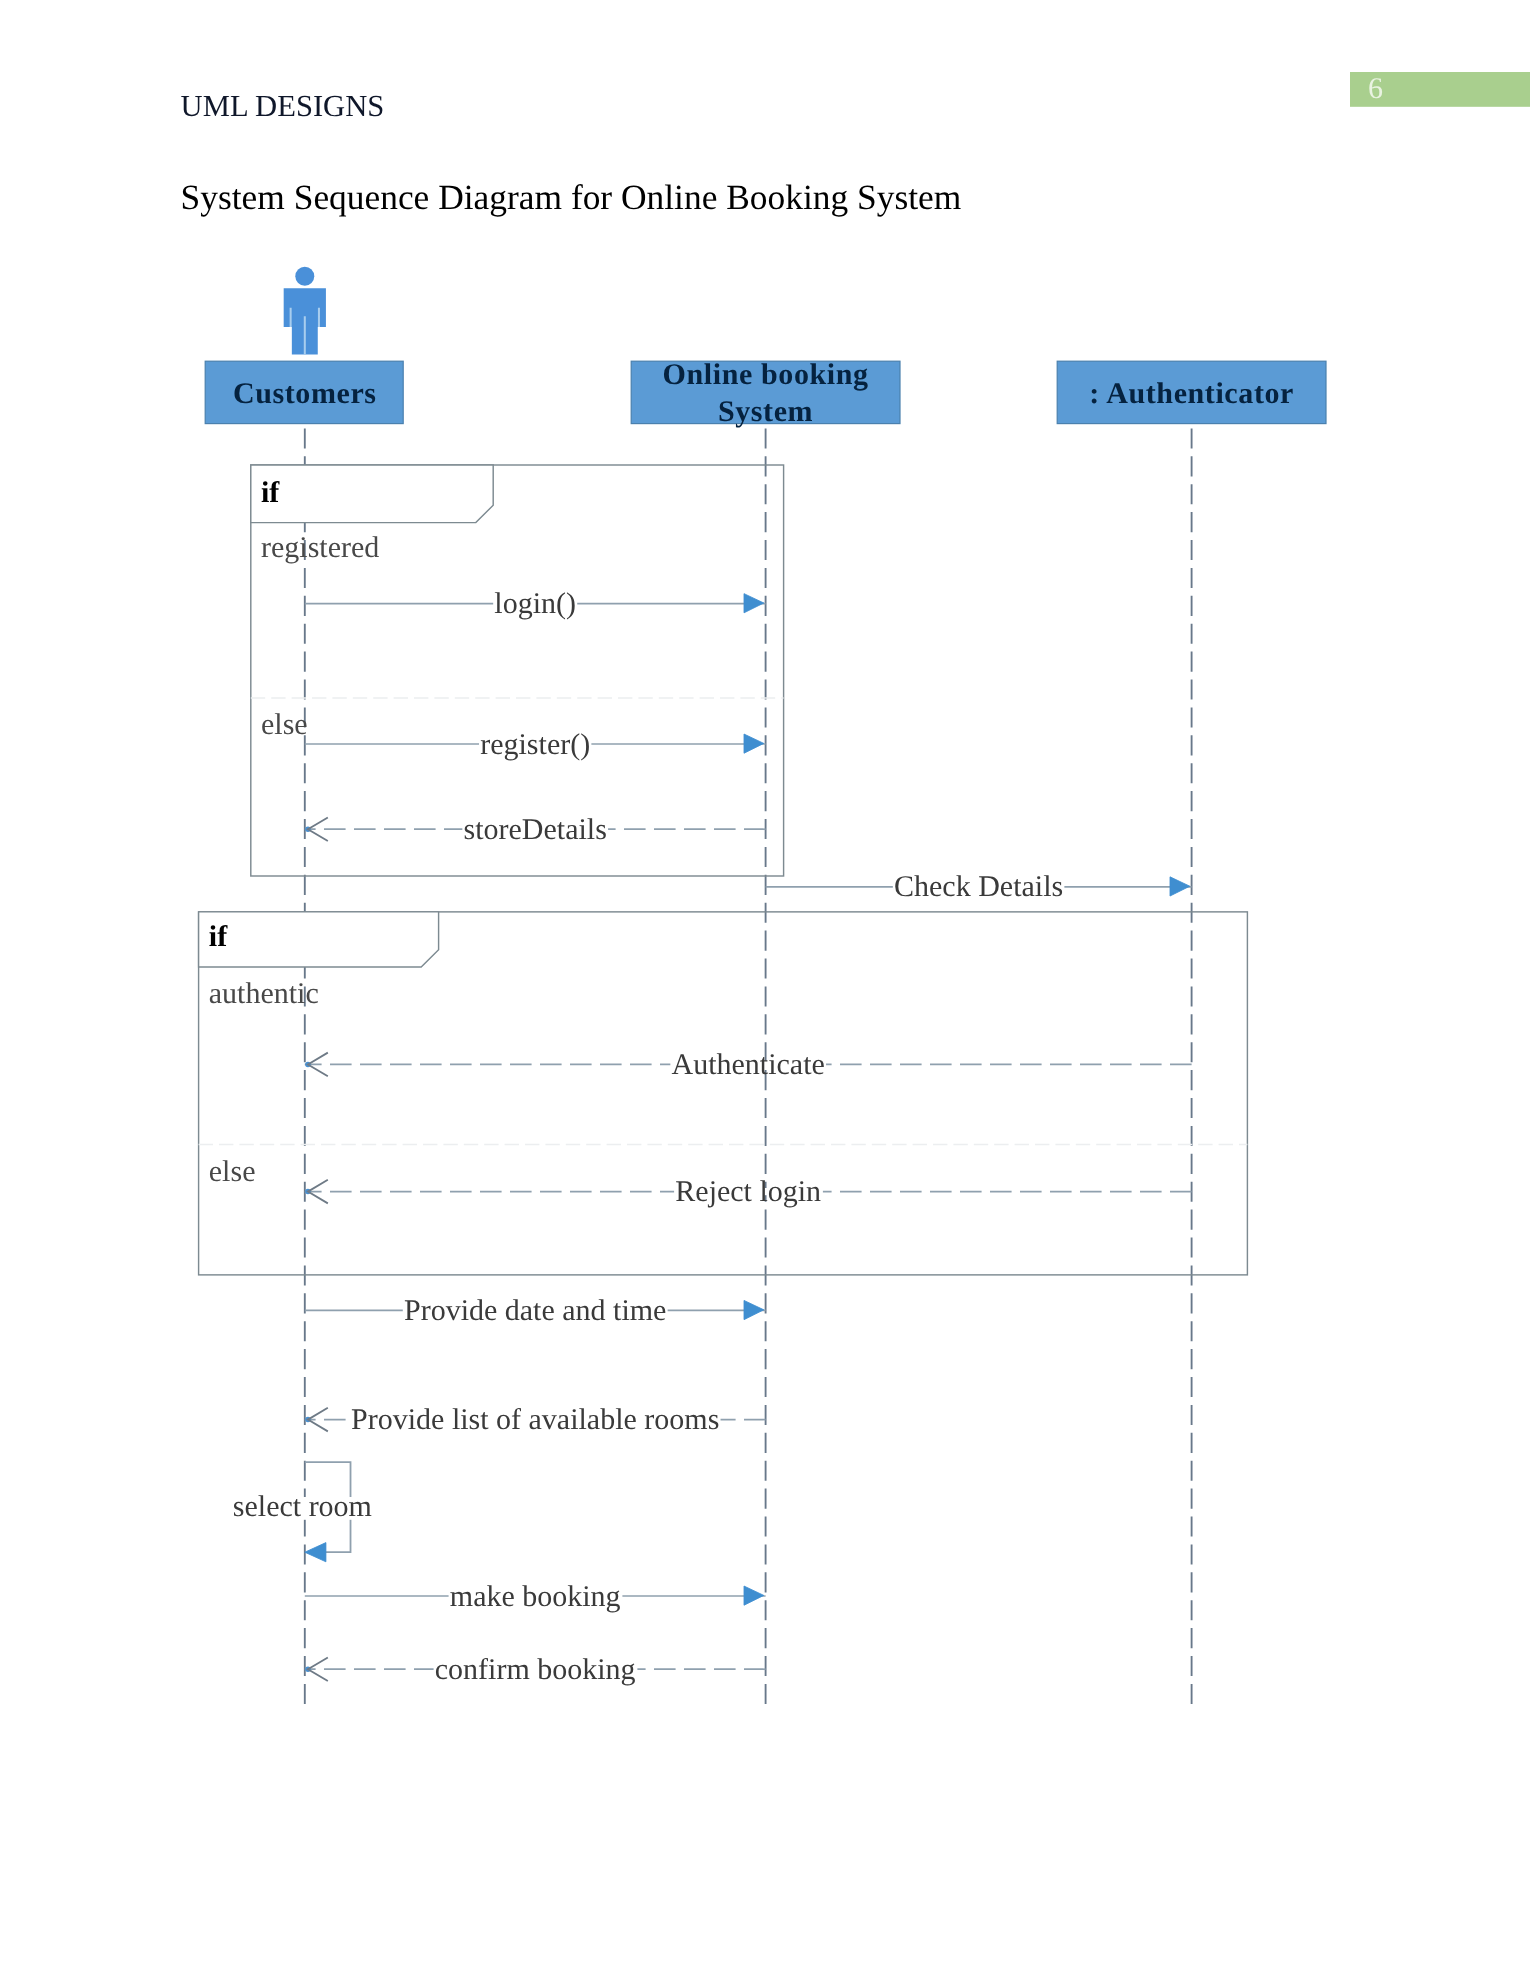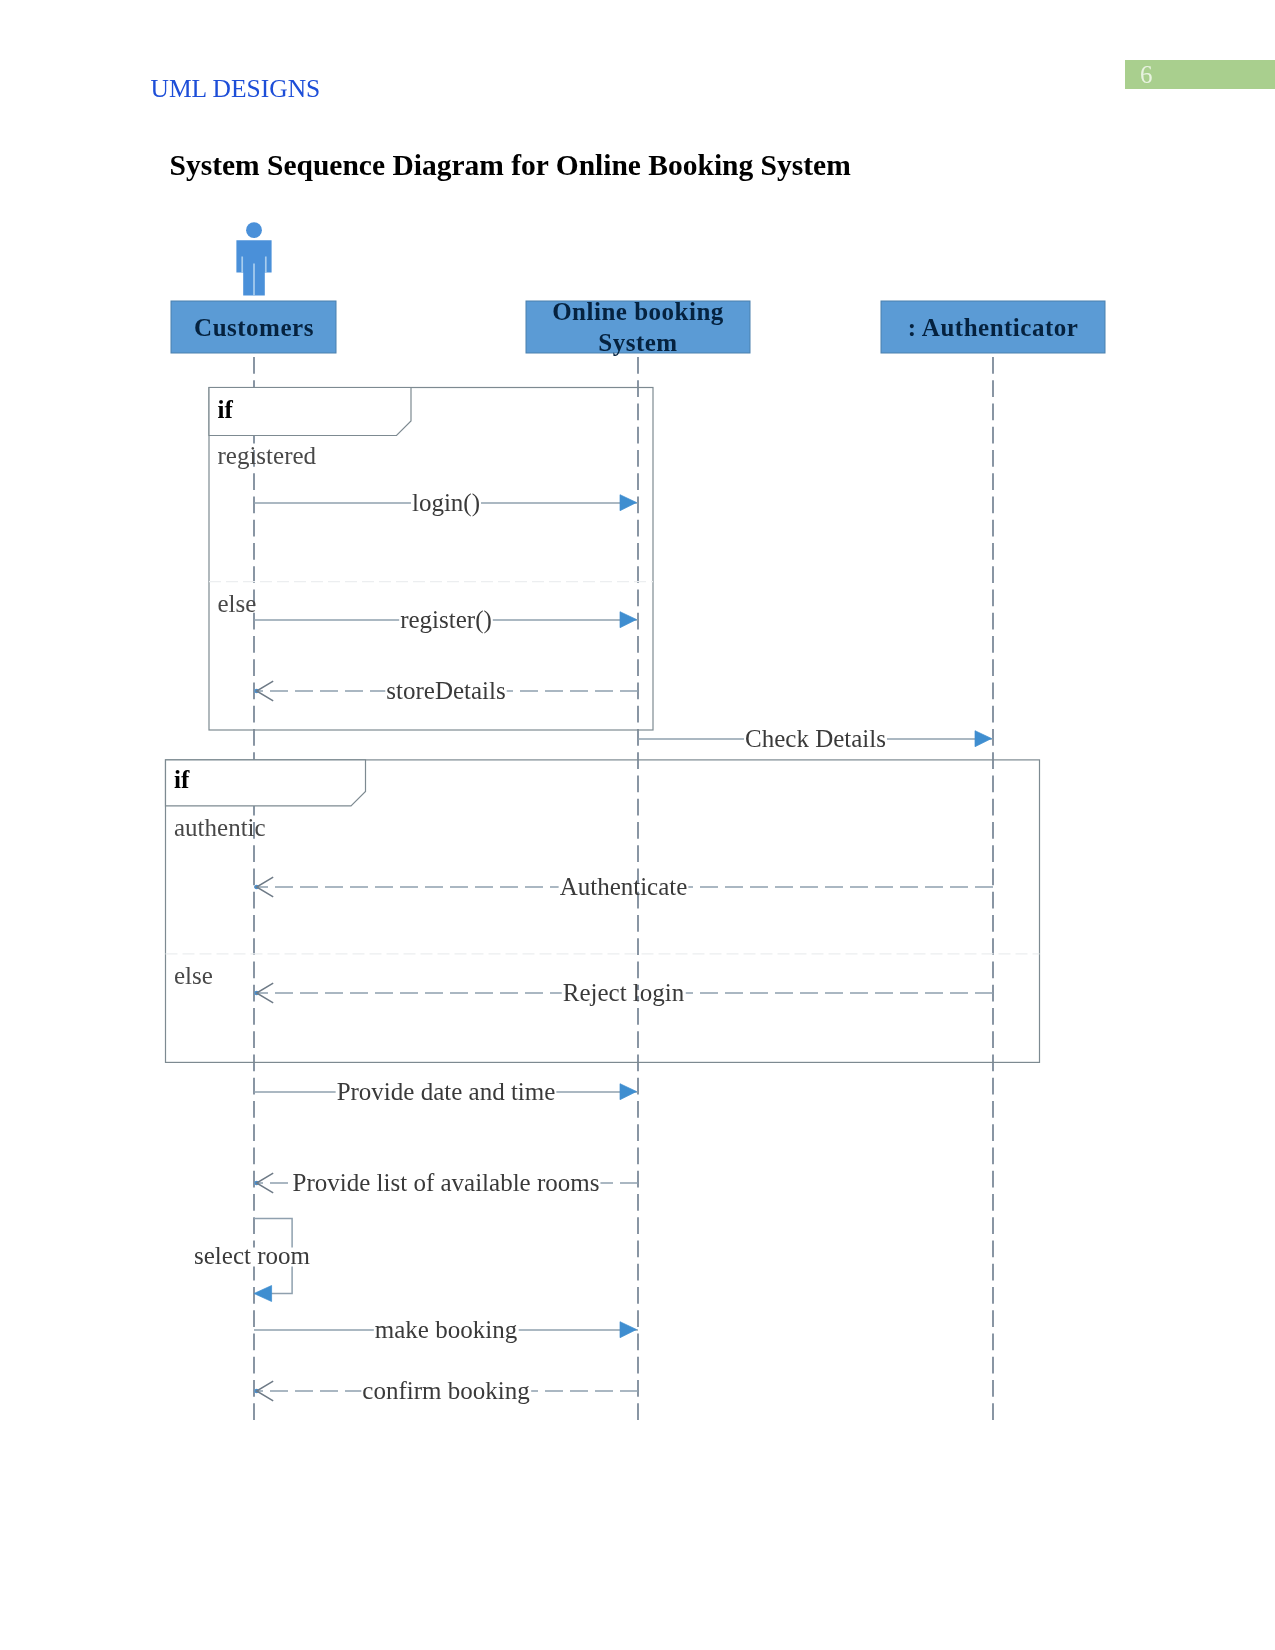--- a/index.html
+++ b/index.html
@@ -3,22 +3,22 @@
 <meta charset="utf-8">
 <title>UML Sequence Diagram</title>
 <style>
   html,body{margin:0;padding:0;}
   body{width:1275px;height:1650px;background:#fff;position:relative;
        font-family:"Liberation Serif",serif;-webkit-font-smoothing:antialiased;}
   .page{position:absolute;inset:0;overflow:hidden;}
   #pagebadge{position:absolute;left:1125px;top:60px;width:150px;height:29px;
     font-size:25px;line-height:29px;
     font-family:"Liberation Serif",serif;padding-left:15px;box-sizing:border-box;}
-  #hdr{position:absolute;left:150.5px;top:76px;font-size:25.5px;color:#1d4ed8;line-height:1;}
-  #title{position:absolute;left:150.5px;top:150.5px;font-size:29.5px;font-weight:bold;color:#000;line-height:1;margin-left:19px;}
+  #hdr{position:absolute;left:150.5px;top:76px;font-size:25.5px;color:#0f172a;line-height:1;}
+  #title{position:absolute;left:150.5px;top:150.5px;font-size:29.5px;font-weight:normal;color:#000;line-height:1;}
   svg.diagram{position:absolute;left:0;top:0;}
   svg.diagram text{font-family:"Liberation Serif",serif;-webkit-font-smoothing:antialiased;}
   #hdr,#title,#pagebadge{-webkit-font-smoothing:antialiased;}
 </style>
 </head>
 <body>
 
 <div class="page">
 
   <div id="pagebadge" style="background: rgb(169, 207, 142); color: rgb(233, 243, 225);">

